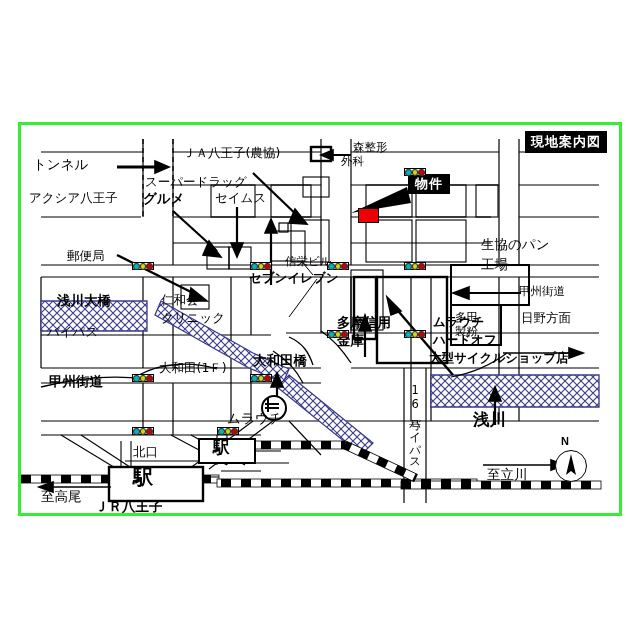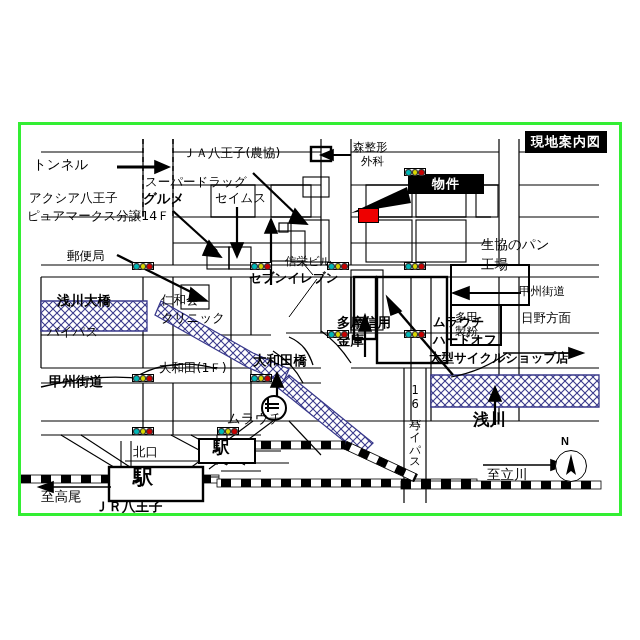--- a/index.html
+++ b/index.html
@@ -25,21 +25,21 @@
   .sz12{font-size:12.5px;}
   .sz13{font-size:13.5px;}
   .sz16{font-size:16.5px;}
   .sz20{font-size:20px;}
 
   
   #title-chip{position:absolute;left:504px;top:6px;background:#000;color:#fff;
     padding:2px 6px;font-size:13px;font-weight:bold;letter-spacing:1px;}
   
   #prop-chip{position:absolute;left:387px;top:49px;background:#000;color:#fff;
-    padding:1px 24px;font-size:13px;font-weight:bold;letter-spacing:1px;}
+    padding:1px 7px;font-size:13px;font-weight:bold;letter-spacing:1px;}
   #prop-marker{position:absolute;left:337px;top:83px;width:19px;height:13px;
     background:#ee0000;border:1px solid #000;}
 
   
   .vert{writing-mode:vertical-rl;text-orientation:upright;letter-spacing:0px;}
 
   
   #post-mark{position:absolute;left:240px;top:270px;width:22px;height:22px;
     border:2px solid #000;border-radius:50%;background:#fff;}
   #post-mark::before{content:"";position:absolute;left:2px;top:6px;width:14px;height:2px;background:#000;}
@@ -278,28 +278,27 @@
         <rect x="258" y="98" width="9" height="9" fill="none" stroke="#000" stroke-width="1.2"></rect>
       </svg>
 
       <div id="title-chip">現地案内図</div>
       <div id="prop-chip">物件</div>
       <div id="prop-marker"></div>
 
       <div class="lbl jp sz13" style="left:12px;top:32px;">トンネル</div>
       <div class="lbl jp sz12" style="left:162px;top:21px;">ＪＡ八王子(農協)</div>
       <div class="lbl jp sz11" style="left:332px;top:16px;">森整形</div>
-      <div class="lbl jp sz11" style="left:340px;top:30px;">外科</div>
+      <div class="lbl jp sz11" style="left:320px;top:30px;">外科</div>
 
       <div class="lbl jp sz12" style="left:124px;top:50px;">スーパードラッグ</div>
       <div class="lbl jp sz13 b" style="left:122px;top:66px;">グルメ</div>
       <div class="lbl jp sz12" style="left:194px;top:66px;">セイムス</div>
 
       <div class="lbl jp sz12" style="left:8px;top:66px;">アクシア八王子</div>
-      <div class="lbl jp sz12" style="left:6px;top:84px;">ピュアマークス分譲14Ｆ</div>
 
       <div class="lbl jp sz12" style="left:46px;top:124px;">郵便局</div>
       <div id="post-mark"></div>
       <div id="post-bar"></div>
 
       <div class="lbl jp sz13 b" style="left:36px;top:168px;">浅川大橋</div>
       <div class="lbl jp sz12" style="left:140px;top:168px;">仁和会</div>
       <div class="lbl jp sz12" style="left:140px;top:186px;">クリニック</div>
       <div class="lbl jp sz12" style="left:138px;top:202px;margin-top:34px;">大和田(1Ｆ)</div>
 

